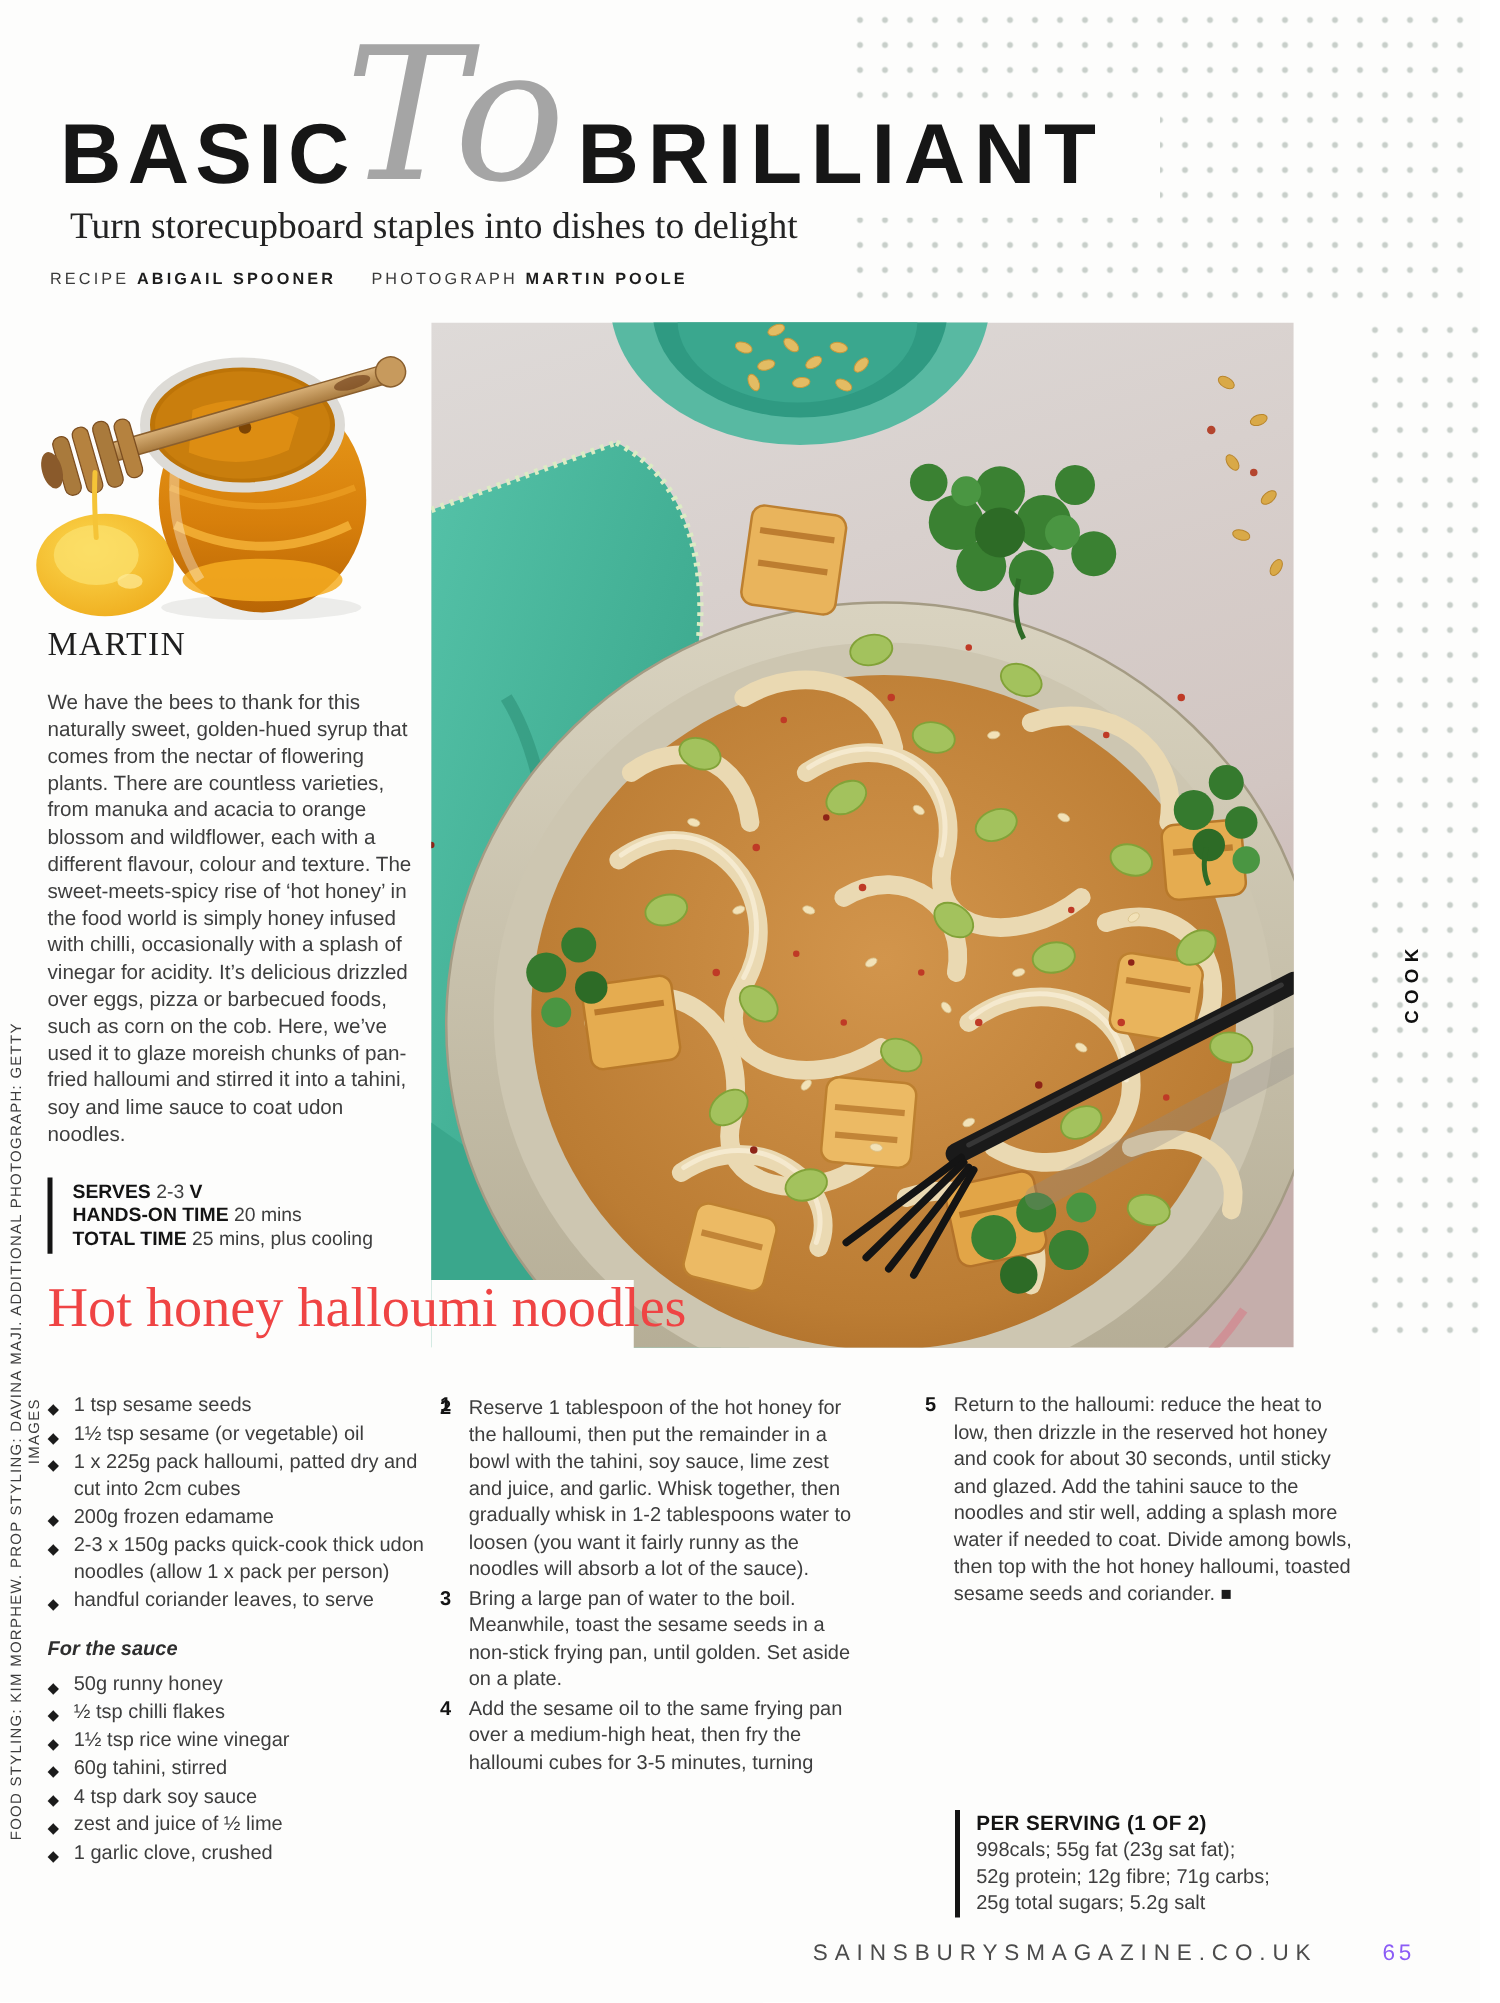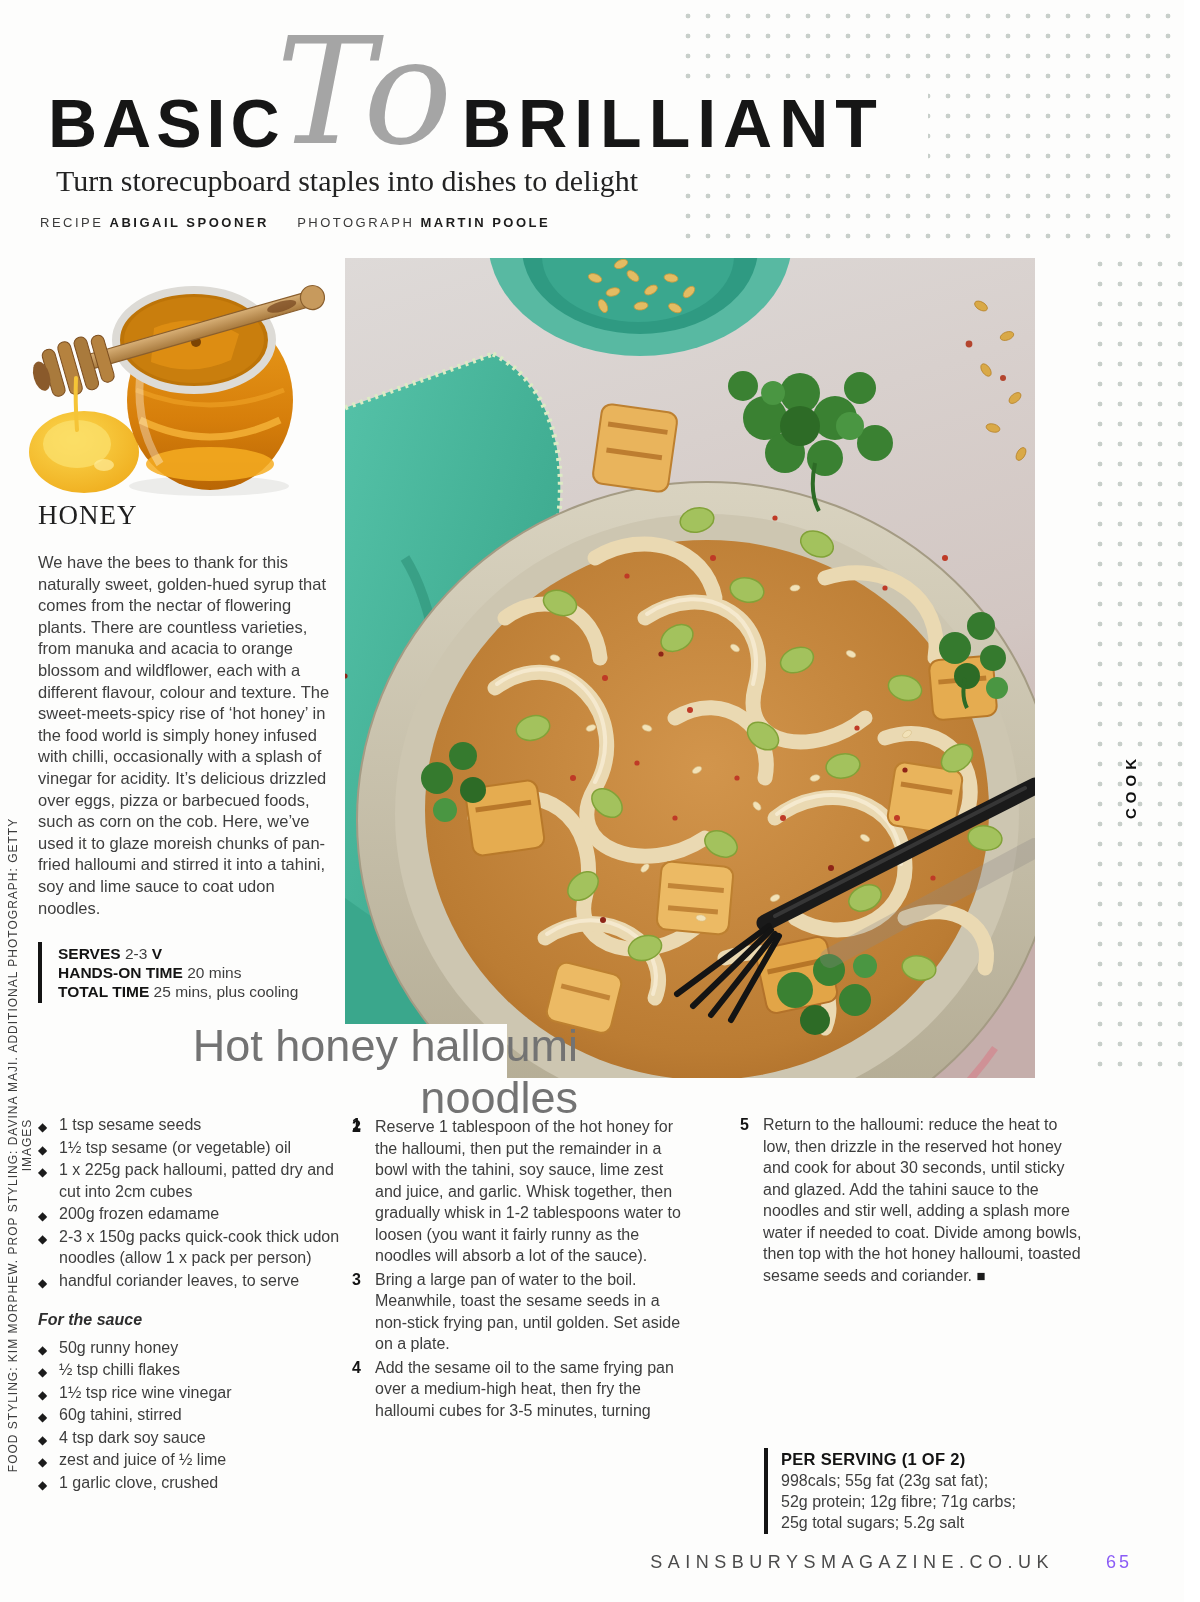--- a/index.html
+++ b/index.html
@@ -29,22 +29,22 @@
         font-size:27px;letter-spacing:1px;color:#1f1f1f;}
   .feature-body{position:absolute;left:38px;top:552px;width:294px;font-size:16.5px;line-height:21.6px;color:#3e3e3e;}
 
   .meta{position:absolute;left:38px;top:942px;border-left:4px solid #141414;padding:2px 0 2px 16px;
         font-size:15.5px;line-height:19px;color:#3e3e3e;}
   .meta b{color:#141414;}
 
   
   .dish-photo{position:absolute;left:345px;top:258px;width:690px;height:820px;z-index:1;}
   .title-backdrop{position:absolute;left:345px;top:1024px;width:162px;height:56px;background:#fdfdfc;z-index:2;}
-  .recipe-title{position:absolute;left:38px;top:1020px;width:540px;font-family:Liberation Sans, sans-serif;
-        font-size:45px;color:#737373;z-index:3;text-align:right;}
+  .recipe-title{position:absolute;left:38px;top:1020px;width:540px;font-family:Liberation Serif, serif;
+        font-size:45px;color:#ef4444;z-index:3;}
 
   
   .col{position:absolute;top:1114px;font-size:16px;line-height:21.5px;color:#3d3d3d;}
   .col1{left:38px;width:302px;}
   .col2{left:352px;width:338px;}
   .col3{left:740px;width:342px;}
   .ing{position:relative;padding-left:21px;margin-bottom:1px;}
   .ing .bullet{position:absolute;left:0;top:3px;font-size:12px;color:#1b1b1b;}
   .sauce-heading{font-weight:700;font-style:italic;margin:18px 0 6px 0;color:#2e2e2e;}
   .step{position:relative;padding-left:23px;margin-bottom:2px;}
@@ -123,21 +123,21 @@
       <ellipse cx="262" cy="83" rx="15" ry="5" fill="#7a4a22" opacity="0.75"></ellipse>
       <rect x="18" y="60" width="13" height="48" rx="6" fill="#a97a3c" stroke="#7c4e20" stroke-width="1"></rect>
       <rect x="35" y="57" width="13" height="54" rx="6" fill="#b5823f" stroke="#7c4e20" stroke-width="1"></rect>
       <rect x="52" y="57" width="13" height="54" rx="6" fill="#a97a3c" stroke="#7c4e20" stroke-width="1"></rect>
       <rect x="69" y="60" width="13" height="48" rx="6" fill="#b5823f" stroke="#7c4e20" stroke-width="1"></rect>
       <ellipse cx="12" cy="84" rx="8" ry="15" fill="#8a5a2b"></ellipse>
     </g>
     <path d="M52,128 C51,150 52,165 53,180" stroke="#f5c437" stroke-width="4" stroke-linecap="round" fill="none"></path>
   </svg>
 
-  <div class="feature-heading">HONEY</div>
+  <div class="feature-heading">MARTIN</div>
   <div class="feature-body">We have the bees to thank for this naturally sweet, golden-hued syrup that comes from the nectar of flowering plants. There are countless varieties, from manuka and acacia to orange blossom and wildflower, each with a different flavour, colour and texture. The sweet-meets-spicy rise of ‘hot honey’ in the food world is simply honey infused with chilli, occasionally with a splash of vinegar for acidity. It’s delicious drizzled over eggs, pizza or barbecued foods, such as corn on the cob. Here, we’ve used it to glaze moreish chunks of pan-fried halloumi and stirred it into a tahini, soy and lime sauce to coat udon noodles.</div>
 
   <div class="meta">
     <div>
       <b>SERVES</b>
       <span>2-3</span>
       <b>V</b>
     </div>
     <div>
       <b>HANDS-ON TIME</b>

